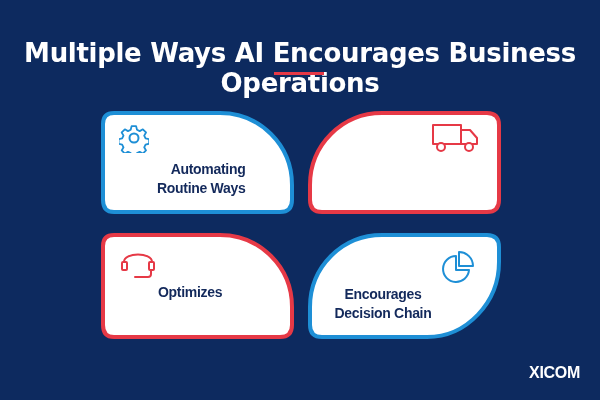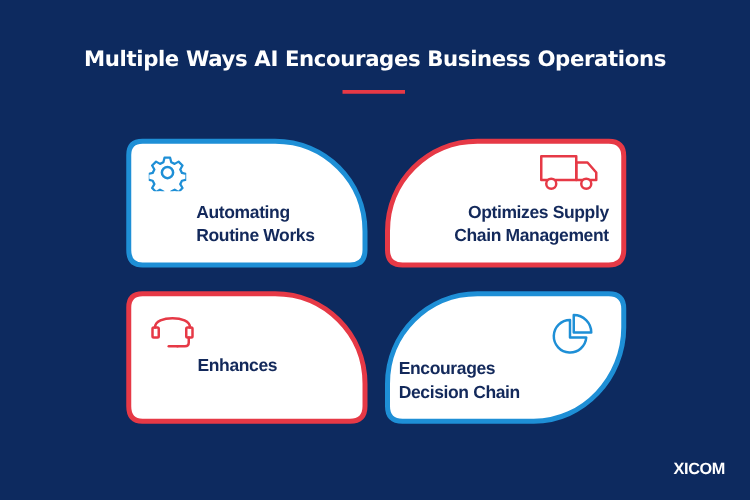--- a/index.html
+++ b/index.html
@@ -1,91 +1,87 @@
 <!DOCTYPE html>
 <html><head>
 <meta charset="utf-8">
 <style>
   html, body { margin:0; padding:0; }
   body { width:600px; height:400px; background:#0d2a5f; position:relative; overflow:hidden; font-family:"DejaVu Sans", sans-serif; }
-  .title { position:absolute; top:38px; left:0; width:600px; text-align:center; color:#ffffff; font-weight:bold; font-size:17px; letter-spacing:-0.3px; }
+  .title { position:absolute; top:38px; left:0; width:600px; text-align:center; color:#ffffff; font-weight:bold; font-size:26px; letter-spacing:-0.3px; }
   .underline { position:absolute; left:274px; top:72px; width:50px; height:3px; }
   .card { position:absolute; }
   .card svg.shape { position:absolute; left:0; top:0; }
   .card .label { position:absolute; color:#13295b; font-weight:bold; font-size:14px; line-height:19px; letter-spacing:-0.3px; font-family:"Liberation Sans", sans-serif; }
   .card .icon { position:absolute; }
-  .logo { position:absolute; right:20px; bottom:18px; color:#ffffff; font-weight:bold; font-size:13px; letter-spacing:-0.3px; font-family:"Liberation Sans", sans-serif; }
+  .logo { position:absolute; right:20px; bottom:18px; color:#ffffff; font-weight:bold; font-size:16px; letter-spacing:-0.3px; font-family:"Liberation Sans", sans-serif; }
 </style>
 </head>
 <body>
 
 <div class="title">Multiple Ways AI Encourages Business Operations</div>
 <div class="underline" style="background:#e63946;"></div>
 
-<div class="card" style="left:100px;top:110px;width:195px;height:105px;">
+<div class="card" style="left:100px;top:110px;width:195px;height:105px;text-align:right;">
   <svg class="shape" width="195" height="105">
     <path d="M14,3 L120,3 C160,3 192,35 192,75 L192,90 Q192,102 180,102 L14,102 Q3,102 3,90 L3,14 Q3,3 14,3 Z" fill="#ffffff" stroke="#1e8fd6" stroke-width="4"></path>
   </svg>
   <svg class="icon" style="left:19px;top:13px;" width="30" height="30" viewBox="0 0 30 30">
     <g fill="none" stroke="#1e8fd6" stroke-width="2" stroke-linejoin="round">
       <path d="M12.5,2 h5 l1,4 l3,1.5 l3.5,-2 l3.5,3.5 l-2,3.5 l1.5,3 l4,1 v5 l-4,1 l-1.5,3 l2,3.5 l-3.5,3.5 l-3.5,-2 l-3,1.5 l-1,4 h-5 l-1,-4 l-3,-1.5 l-3.5,2 l-3.5,-3.5 l2,-3.5 l-1.5,-3 l-4,-1 v-5 l4,-1 l1.5,-3 l-2,-3.5 l3.5,-3.5 l3.5,2 l3,-1.5 Z" transform="scale(0.9) translate(1.5,1.5)"></path>
       <circle cx="15" cy="15" r="4.5"></circle>
     </g>
   </svg>
   <div class="label" style="left:57px;top:50px;">
     <div>Automating</div>
-    <div>Routine Works</div>
+    <div>Routine Ways</div>
   </div>
 </div>
 
 <div class="card" style="left:307px;top:110px;width:195px;height:105px;">
   <svg class="shape" width="195" height="105">
     <path d="M75,3 L180,3 Q192,3 192,15 L192,90 Q192,102 180,102 L15,102 Q3,102 3,90 L3,75 C3,35 35,3 75,3 Z" fill="#ffffff" stroke="#e63946" stroke-width="4"></path>
   </svg>
   <svg class="icon" style="left:124px;top:12px;" width="50" height="32" viewBox="0 0 50 32">
     <g fill="none" stroke="#e63946" stroke-width="2" stroke-linejoin="round">
       <rect x="2" y="3" width="28" height="19"></rect>
       <path d="M30,8 h9 l7,8 v6 h-16 Z"></path>
       <circle cx="10" cy="25" r="4" fill="#ffffff"></circle>
       <circle cx="38" cy="25" r="4" fill="#ffffff"></circle>
     </g>
   </svg>
-  <div class="label" style="left:12px;top:50px;width:168px;text-align:right;">
-    <div>Optimizes Supply</div>
-    <div>Chain Management</div>
-  </div>
 </div>
 
 <div class="card" style="left:100px;top:232px;width:195px;height:108px;">
   <svg class="shape" width="195" height="108">
     <path d="M14,3 L120,3 C160,3 192,35 192,75 L192,93 Q192,105 180,105 L14,105 Q3,105 3,93 L3,14 Q3,3 14,3 Z" fill="#ffffff" stroke="#e63946" stroke-width="4"></path>
   </svg>
   <svg class="icon" style="left:20px;top:14px;" width="36" height="34" viewBox="0 0 36 34">
     <g fill="none" stroke="#e63946" stroke-width="2" stroke-linecap="round">
       <path d="M4,16 C4,6 32,6 32,16"></path>
       <rect x="2" y="16" width="5" height="8" rx="1"></rect>
       <rect x="29" y="16" width="5" height="8" rx="1"></rect>
       <path d="M31,24 v4 q0,3 -3,3 h-6"></path>
       <path d="M15,31 h7"></path>
     </g>
   </svg>
   <div class="label" style="left:58px;top:51px;">
-    <div>Enhances</div>
+    <div>Optimizes</div>
   </div>
 </div>
 
 <div class="card" style="left:307px;top:232px;width:195px;height:108px;">
   <svg class="shape" width="195" height="108">
     <path d="M75,3 L180,3 Q192,3 192,15 L192,30 C192,70 160,105 120,105 L15,105 Q3,105 3,93 L3,75 C3,35 35,3 75,3 Z" fill="#ffffff" stroke="#1e8fd6" stroke-width="4"></path>
   </svg>
   <svg class="icon" style="left:134px;top:18px;" width="38" height="36" viewBox="0 0 38 36">
     <g fill="none" stroke="#1e8fd6" stroke-width="2" stroke-linejoin="round">
       <path d="M15,6 A13,13 0 1,0 28,20 H15 Z"></path>
       <path d="M18,2 A14,14 0 0,1 32,16 H18 Z"></path>
     </g>
   </svg>
-  <div class="label" style="left:12px;top:53px;width:128px;text-align:left;">
+  <div class="label" style="left:12px;top:53px;width:128px;text-align:center;">
     <div>Encourages</div>
     <div>Decision Chain</div>
   </div>
 </div>
 
 <div class="logo">XICOM</div>
 
 </body></html>

